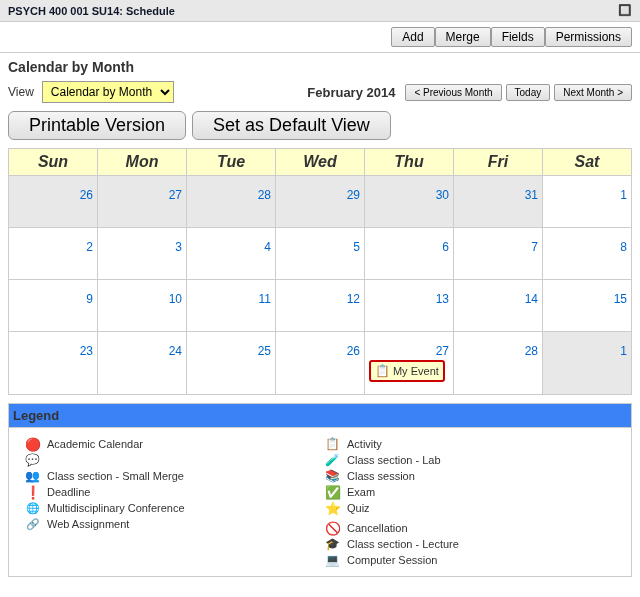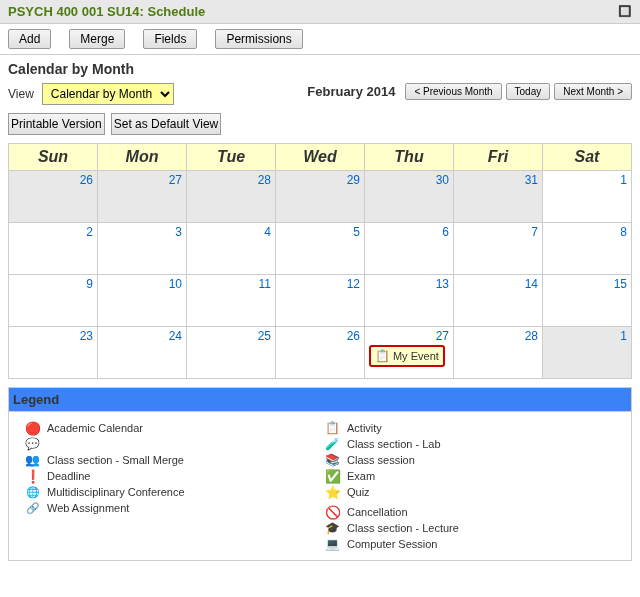--- a/index.html
+++ b/index.html
@@ -1,48 +1,48 @@
 <!DOCTYPE html>
 <html><head>
   <meta charset="utf-8">
   <style>
     * { box-sizing: border-box; margin: 0; padding: 0; }
     body { font-family: Arial, sans-serif; font-size: 12px; background: #fff; color: #333; width: 640px; }
     
     
     .title-bar { background: #e8e8e8; border-bottom: 1px solid #ccc; padding: 4px 8px; display: flex; align-items: center; justify-content: space-between; }
-    .title-bar-text { font-size: 13px; font-weight: bold; color: #4d7c0f; }
-    
-    
-    .toolbar { padding: 5px 8px; border-bottom: 1px solid #ccc; display: flex; gap: 18px; }
+    .title-bar-text { font-size: 11px; font-weight: bold; color: #0f172a; }
+    
+    
+    .toolbar { padding: 5px 8px; border-bottom: 1px solid #ccc; display: flex; gap: 0; justify-content: flex-end; }
     .toolbar-btn { padding: 2px 10px; border: 1px solid #999; background: linear-gradient(to bottom, #f5f5f5, #e0e0e0); cursor: pointer; font-size: 12px; border-radius: 2px; }
     
     
     .page { padding: 6px 8px; }
     .page-title { font-size: 14px; font-weight: bold; margin-bottom: 6px; }
     
     
-    .view-row { display: flex; align-items: flex-start; justify-content: space-between; margin-bottom: 8px; }
+    .view-row { display: flex; align-items: center; justify-content: space-between; margin-bottom: 8px; }
     .view-left { display: flex; align-items: center; gap: 8px; }
     .view-label { font-size: 12px; }
     .view-select { background: #ffff99; border: 1px solid #999; padding: 2px 4px; font-size: 12px; cursor: pointer; }
     
     
     .month-nav { display: flex; align-items: center; gap: 4px; }
     .month-label { font-size: 13px; font-weight: bold; margin-right: 6px; }
     .nav-btn { padding: 2px 8px; border: 1px solid #999; background: linear-gradient(to bottom, #f5f5f5, #e0e0e0); cursor: pointer; font-size: 10px; border-radius: 2px; }
     
     
     .secondary-toolbar { display: flex; gap: 6px; margin-bottom: 8px; }
-    .sec-btn { padding: 3px 2px; border: 1px solid #999; background: linear-gradient(to bottom, #f5f5f5, #e0e0e0); cursor: pointer; font-size: 12px; border-radius: 0; }
+    .sec-btn { padding: 3px 20px; border: 1px solid #999; background: linear-gradient(to bottom, #f5f5f5, #e0e0e0); cursor: pointer; font-size: 18px; border-radius: 6px; }
     
     
     .calendar { border: 1px solid #ccc; width: 100%; border-collapse: collapse; }
     .calendar th { background: #ffffcc; border: 1px solid #ccc; padding: 4px; font-size: 16px; font-weight: bold; font-style: italic; }
-    .calendar td { border: 1px solid #ccc; vertical-align: top; width: 14.28%; height: 52px; padding: 2px 4px; }
+    .calendar td { border: 1px solid #ccc; vertical-align: top; width: 14.28%; height: 52px; padding: 12px 4px; }
     .calendar td.other-month { background: #e8e8e8; }
     .calendar td.current-month { background: #fff; }
     .day-num { color: #0066cc; font-size: 12px; text-align: right; display: block; cursor: pointer; }
     .day-num.other { color: #0066cc; }
     
     
     .event-cell { position: relative; }
     .event-highlight { border: 2px solid #cc0000; border-radius: 3px; background: #ffffcc; padding: 2px 4px; display: inline-flex; align-items: center; gap: 3px; margin-top: 2px; font-size: 11px; }
     
     

